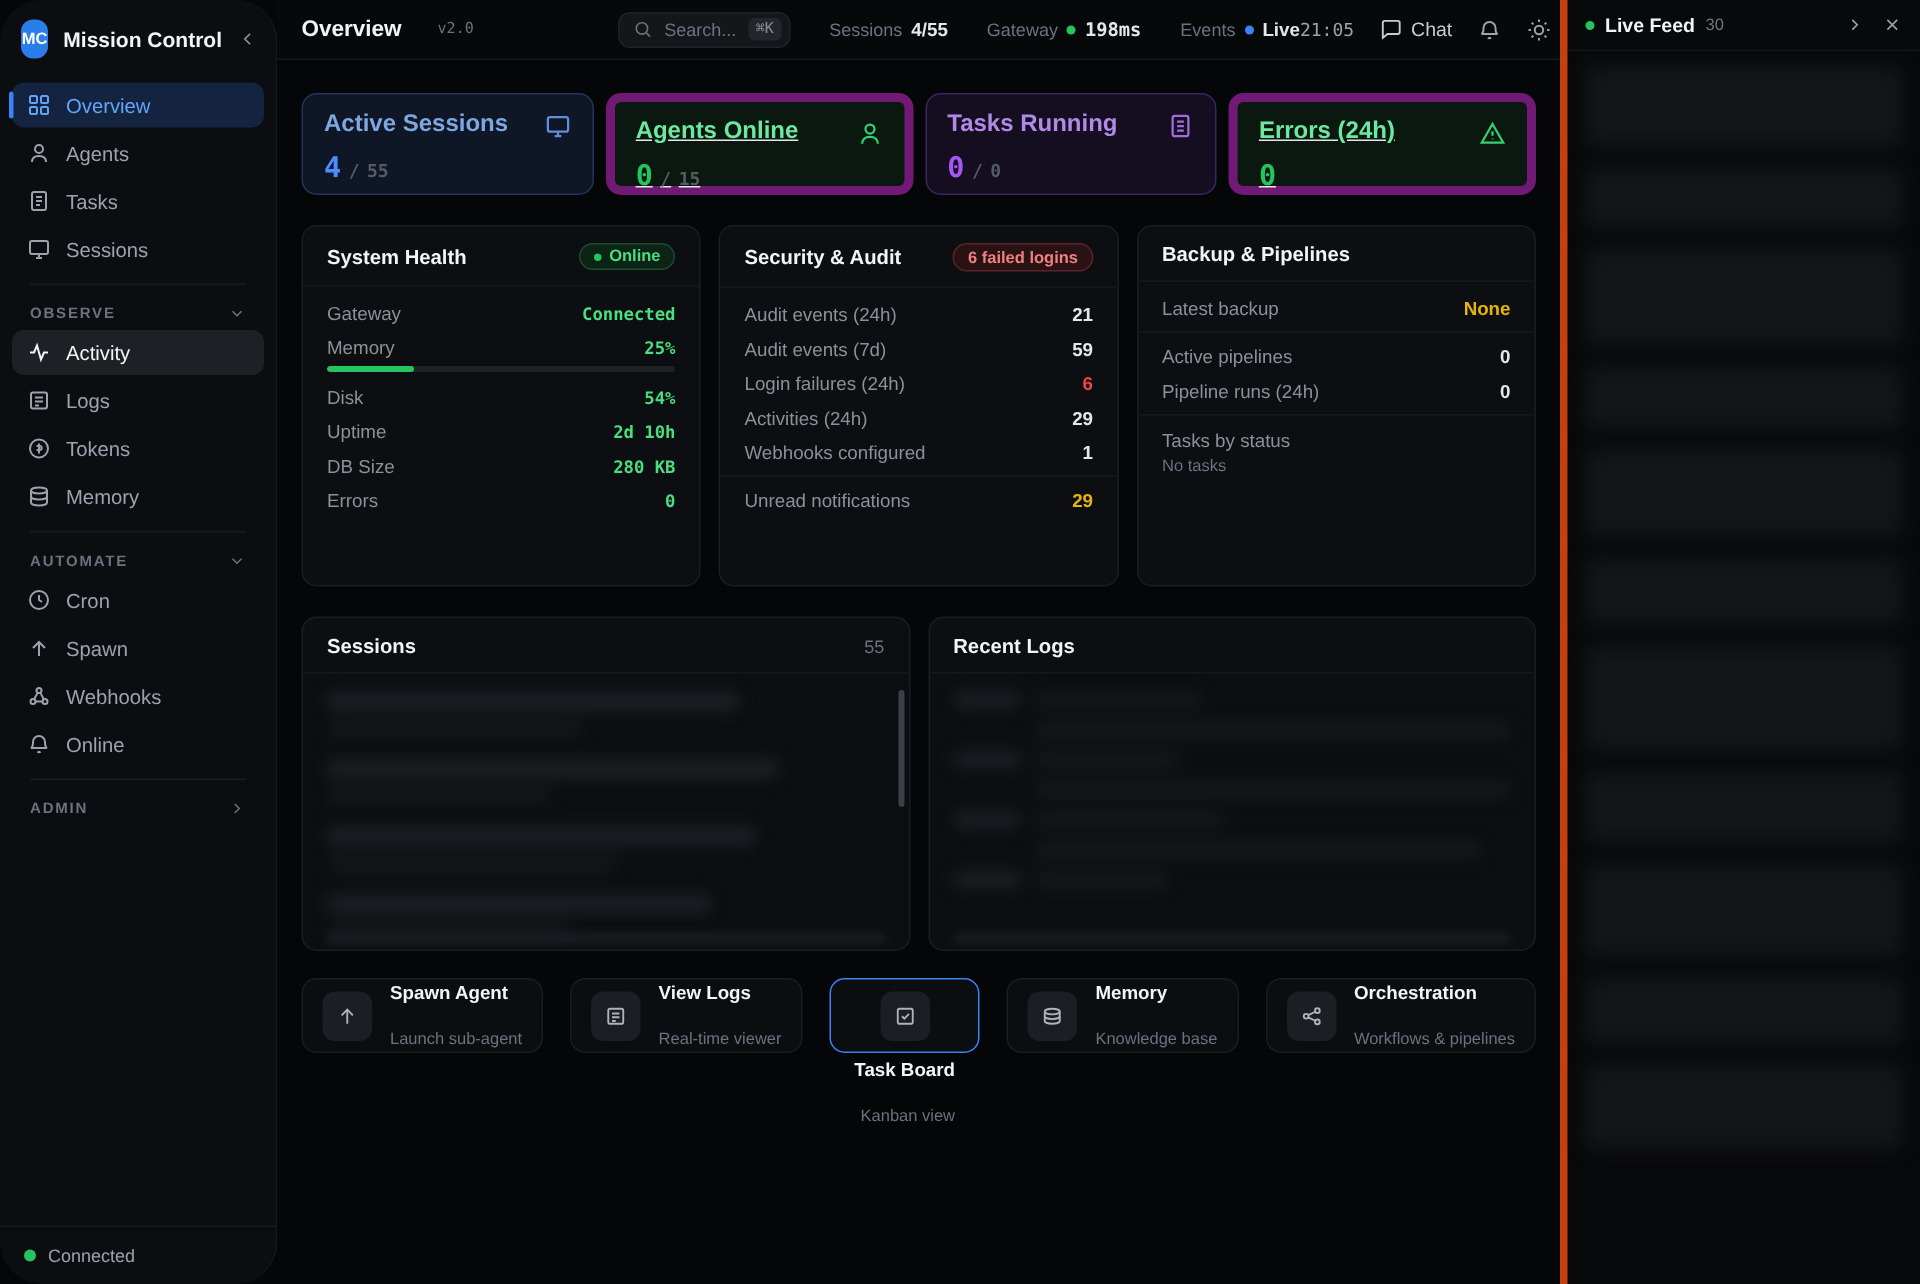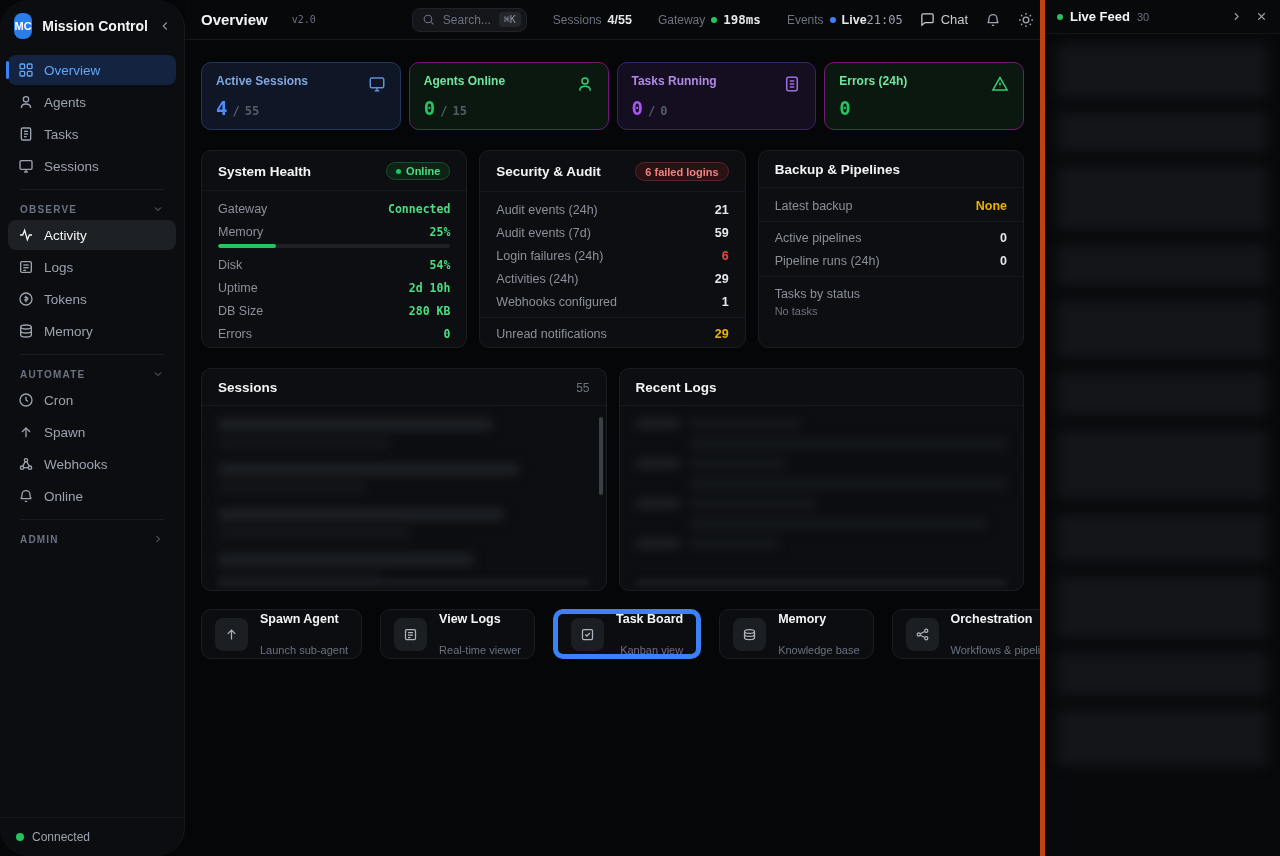--- a/index.html
+++ b/index.html
@@ -44,34 +44,34 @@
   .tb-time { font-family:"DejaVu Sans Mono",monospace; font-size:12px; color:#9ca3af; }
   .tb-chat { display:flex; align-items:flex-end; gap:6px; font-size:13px; color:#c9ccd1; }
   .icon-btn { color:#9ca3af; display:flex; }
   .avatar { width:26px; height:26px; border-radius:50%; background:#1e3a6e; color:#8ab4f8; font-size:12px; font-weight:700; display:flex; align-items:center; justify-content:center; }
 
   .content { padding:22px 16px 0; flex:1; overflow:hidden; }
 
   
   .cards { display:flex; gap:8px; }
   .card { flex:1; border-radius:10px; padding:11px 14px; position:relative; height:68px; }
-  .card .label { font-size:12px; font-weight:600; }
+  .card .label { font-size:16px; font-weight:600; }
   .card .value-row { margin-top:9px; display:flex; align-items:baseline; gap:5px; font-family:"DejaVu Sans Mono",monospace; }
   .card .big { font-size:19px; font-weight:700; }
   .card .total { font-size:12px; color:#565c66; font-weight:700; }
   .card-icon { position:absolute; top:12px; right:14px; width:18px; height:18px; }
   .card.c-blue { background:#0f1626; border:1px solid #22355e; }
   .card.c-blue .label { color:#7ea6e0; } .card.c-blue .big { color:#4d8dff; } .card.c-blue .card-icon { color:#5f8fd8; }
-  .card.c-green { background:#0a1810; border:1px solid #701a75; }
+  .card.c-green { background:#0a1810; border:6px solid #701a75;text-decoration:underline; }
   .card.c-green .label { color:#6ee7a0; } .card.c-green .big { color:#22c55e; } .card.c-green .card-icon { color:#34d072; }
   .card.c-purple { background:#150d20; border:1px solid #3a2563; }
   .card.c-purple .label { color:#b18ae8; } .card.c-purple .big { color:#a855f7; } .card.c-purple .card-icon { color:#a06de0; }
 
   
-  .panels { display:grid; grid-template-columns:1fr 1fr 1fr; gap:12px; margin-top:20px; height:198px; }
+  .panels { display:grid; grid-template-columns:1fr 1fr 1fr; gap:12px; margin-top:20px; height:241px; }
   .panel { background:#0c0e11; border:1px solid #1a1d22; border-radius:10px; overflow:hidden; display:flex; flex-direction:column; }
   .panel-header { display:flex; align-items:center; justify-content:space-between; padding:11px 16px 10px; border-bottom:1px solid #16181d; }
   .panel-title { font-size:13.5px; font-weight:700; color:#f3f4f6; }
   .badge-green { display:flex; align-items:center; gap:5px; background:#0c2416; border:1px solid #1d4b2e; color:#4ade80; font-size:11px; padding:2px 9px; border-radius:999px; font-weight:600; }
   .badge-green .dot { width:5px; height:5px; }
   .badge-red { background:#2a1214; border:1px solid #58242a; color:#f08080; font-size:11px; padding:2.5px 9px; border-radius:999px; font-weight:600; }
   .rows { padding:6px 0 0; }
   .row { display:flex; justify-content:space-between; align-items:center; padding:4.5px 16px; font-size:12.5px; color:#8b909a; }
   .val-mono { font-family:"DejaVu Sans Mono",monospace; font-size:11.5px; font-weight:700; color:#4ade80; }
   .progress-track { margin:1px 16px 5px; height:4px; background:#1e2126; border-radius:2px; overflow:hidden; }
@@ -558,21 +558,21 @@
                 <line x1="8" y1="9" x2="16" y2="9"></line>
                 <line x1="8" y1="13" x2="16" y2="13"></line>
                 <line x1="8" y1="17" x2="12" y2="17"></line>
               </svg>
           </span>
           <span>
             <div class="qa-title">View Logs</div>
             <div class="qa-sub">Real-time viewer</div>
           </span>
         </button>
-        <button class="qa" style="border:5px solid #3b82f6;background:#0b0d10;cursor:default;text-align:right;">
+        <button class="qa" style="border:1px solid #3b82f6;background:#0b0d10;cursor:default;text-align:right;flex-direction:column;">
           <span class="qa-icon">
             <svg width="15" height="15" viewBox="0 0 24 24" fill="none" stroke="currentColor" stroke-width="2">
                 <rect x="4" y="4" width="16" height="16" rx="2"></rect>
                 <polyline points="8.5 12 11 14.5 16 9.5"></polyline>
               </svg>
           </span>
           <span>
             <div class="qa-title">Task Board</div>
             <div class="qa-sub">Kanban view</div>
           </span>

